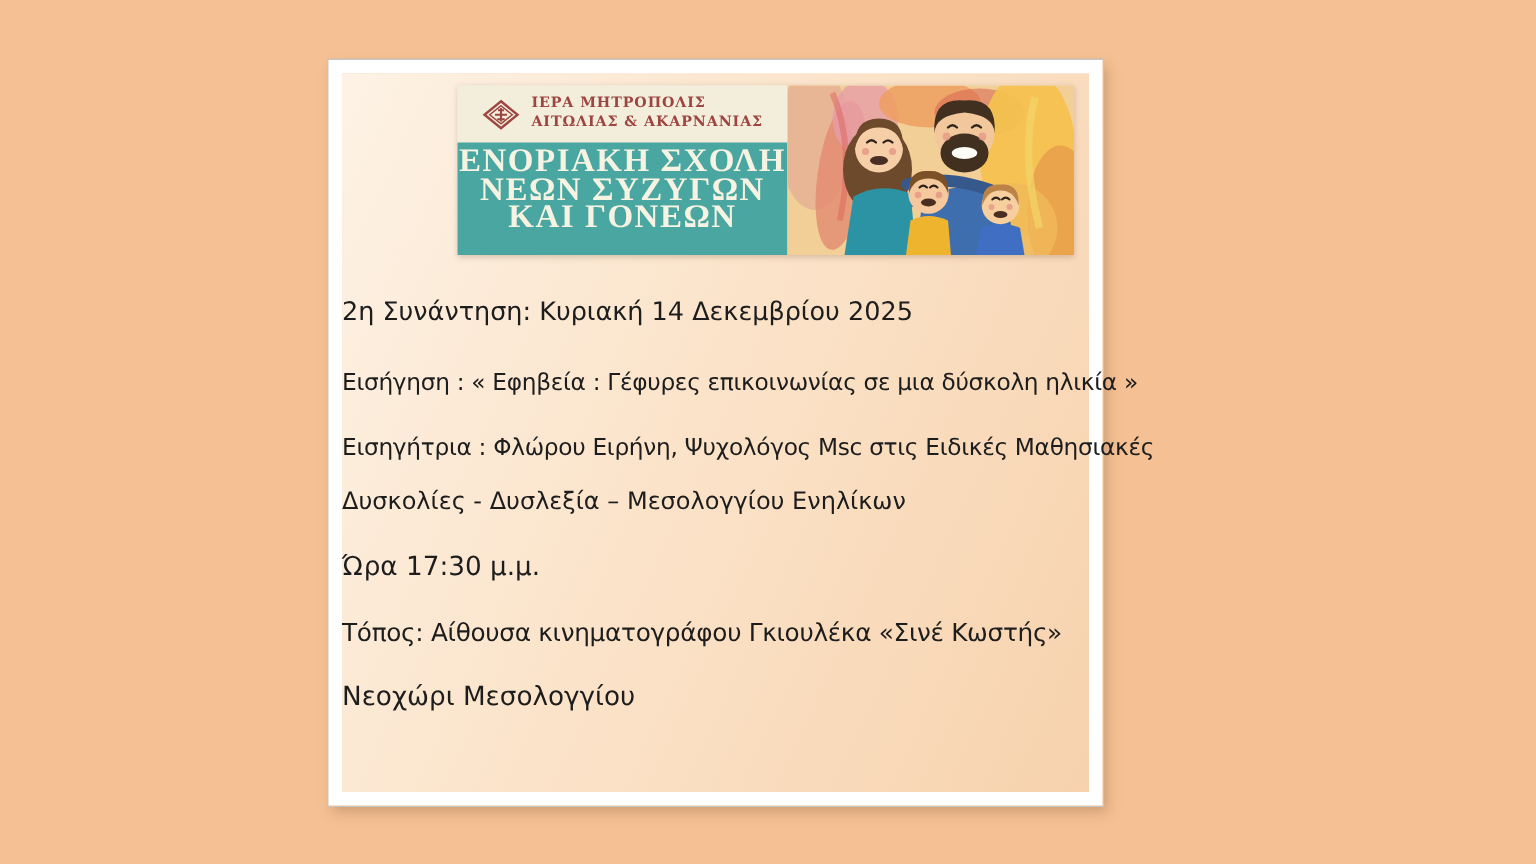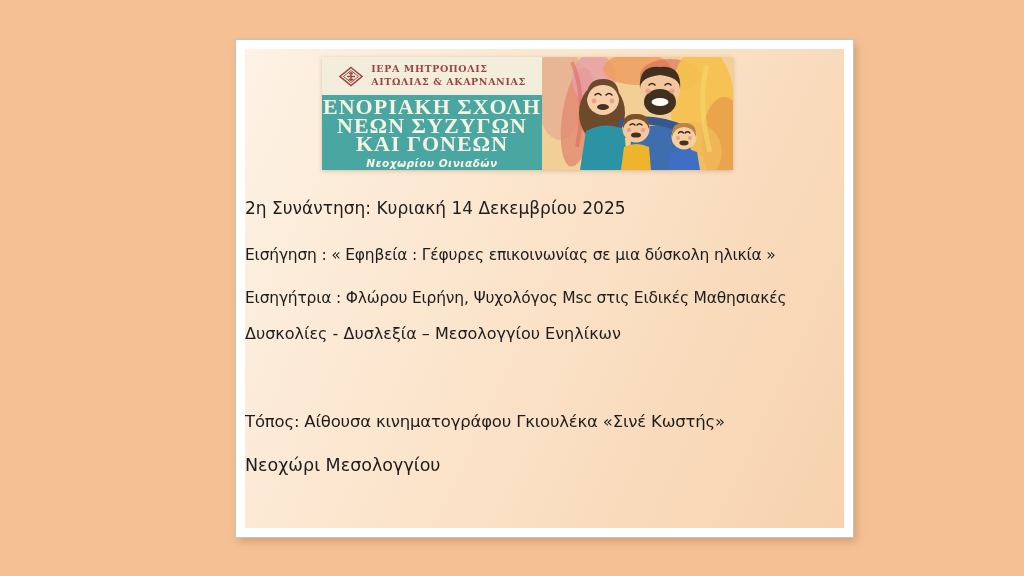--- a/index.html
+++ b/index.html
@@ -2,21 +2,21 @@
 <html><head>
 <meta charset="utf-8">
 <style>
   html,body{margin:0;padding:0;}
   .stage{
     position:relative;width:1024px;height:576px;overflow:hidden;
     background:#f5c093;
     font-family:"DejaVu Sans",sans-serif;
   }
   .card{
-    position:absolute;left:236px;top:40px;width:617px;height:497px;
+    position:absolute;left:219px;top:40px;width:516px;height:497px;
     box-sizing:border-box;border:9px solid #ffffff;
     background:linear-gradient(115deg,#fdf2e5 0%,#fbe3c9 48%,#f7d2ad 100%);
     box-shadow:0 0 0 1px #c7c3c0, 3px 4px 8px rgba(130,95,60,.35);
   }
   .banner{
     position:absolute;left:77px;top:8px;width:411px;height:113px;
     display:flex;box-shadow:0 1px 4px rgba(90,60,30,.25);
     background:#f3eedb;
   }
   .banner-left{width:220px;display:flex;flex-direction:column;}
@@ -69,21 +69,20 @@
           </svg>
           <div class="metro-text">
             <div>ΙΕΡΑ ΜΗΤΡΟΠΟΛΙΣ</div>
             <div>ΑΙΤΩΛΙΑΣ &amp; ΑΚΑΡΝΑΝΙΑΣ</div>
           </div>
         </div>
         <div class="school">
           <div class="school-line">ΕΝΟΡΙΑΚΗ ΣΧΟΛΗ</div>
           <div class="school-line">ΝΕΩΝ ΣΥΖΥΓΩΝ</div>
           <div class="school-line">ΚΑΙ ΓΟΝΕΩΝ</div>
-          <div class="school-sub">Νεοχωρίου Οινιαδών</div>
         </div>
       </div>
 
       <div class="banner-art">
         <svg viewBox="0 0 191 113" preserveAspectRatio="none">
           <rect width="191" height="113" fill="#f2cf96"></rect>
           <ellipse cx="18" cy="35" rx="24" ry="48" fill="#e8b295" opacity=".9"></ellipse>
           <ellipse cx="36" cy="60" rx="16" ry="50" fill="#e2876f" opacity=".75" transform="rotate(8 36 60)"></ellipse>
           <ellipse cx="52" cy="22" rx="22" ry="26" fill="#e79da8" opacity=".8"></ellipse>
           <ellipse cx="95" cy="12" rx="34" ry="16" fill="#ef9f62" opacity=".85"></ellipse>
@@ -130,17 +129,18 @@
           <circle cx="148" cy="81" r="2" fill="#e59a86" opacity=".85"></circle>
           <path d="M136.5 76 q2.5 -2.5 5 0 M143 76 q2.5 -2.5 5 0" stroke="#2f241a" stroke-width="1.3" fill="none" stroke-linecap="round"></path>
         </svg>
       </div>
     </div>
 
     <div class="line l1">2η Συνάντηση: Κυριακή 14 Δεκεμβρίου 2025</div>
     <div class="line l2">Εισήγηση : « Εφηβεία :  Γέφυρες επικοινωνίας σε μια δύσκολη ηλικία »</div>
     <div class="line l3">Εισηγήτρια : Φλώρου Ειρήνη, Ψυχολόγος Msc στις Ειδικές Μαθησιακές</div>
     <div class="line l4">Δυσκολίες - Δυσλεξία – Μεσολογγίου Ενηλίκων</div>
+    <div class="line l5">Ώρα 17:30 μ.μ.</div>
     <div class="line l6">Τόπος: Αίθουσα κινηματογράφου Γκιουλέκα «Σινέ Κωστής»</div>
     <div class="line l7">Νεοχώρι Μεσολογγίου</div>
 
   </div>
 </div>
 
 </body></html>

